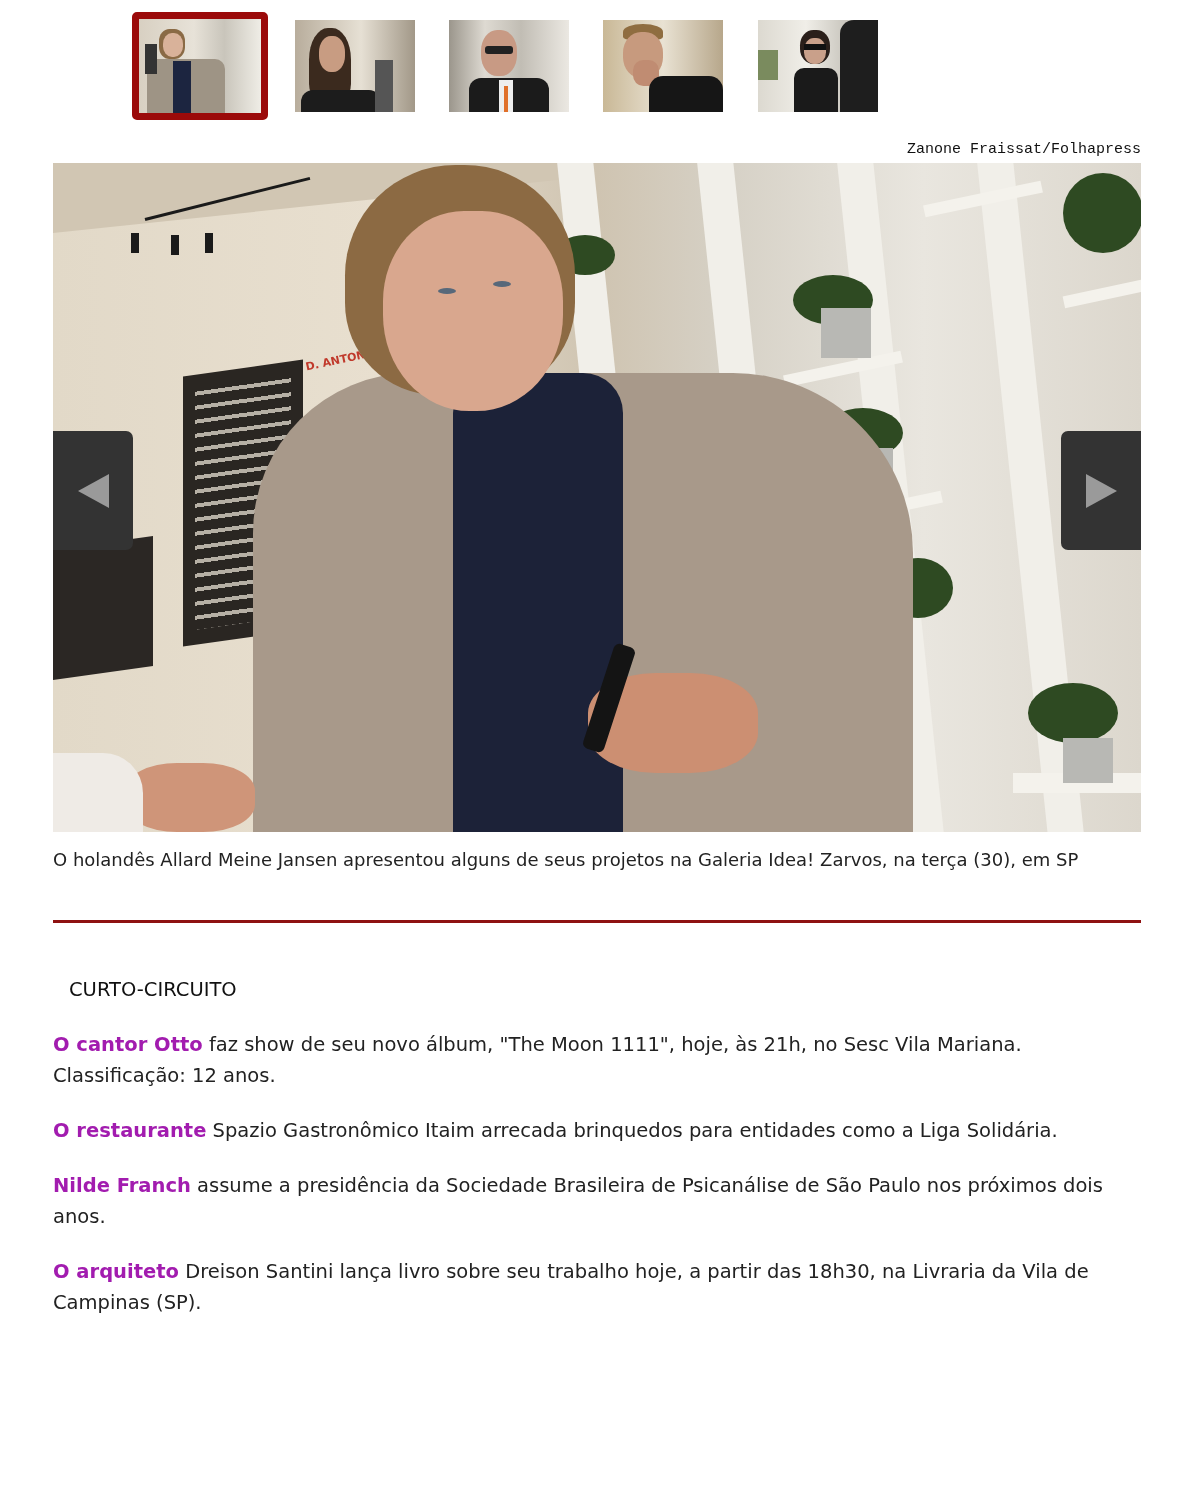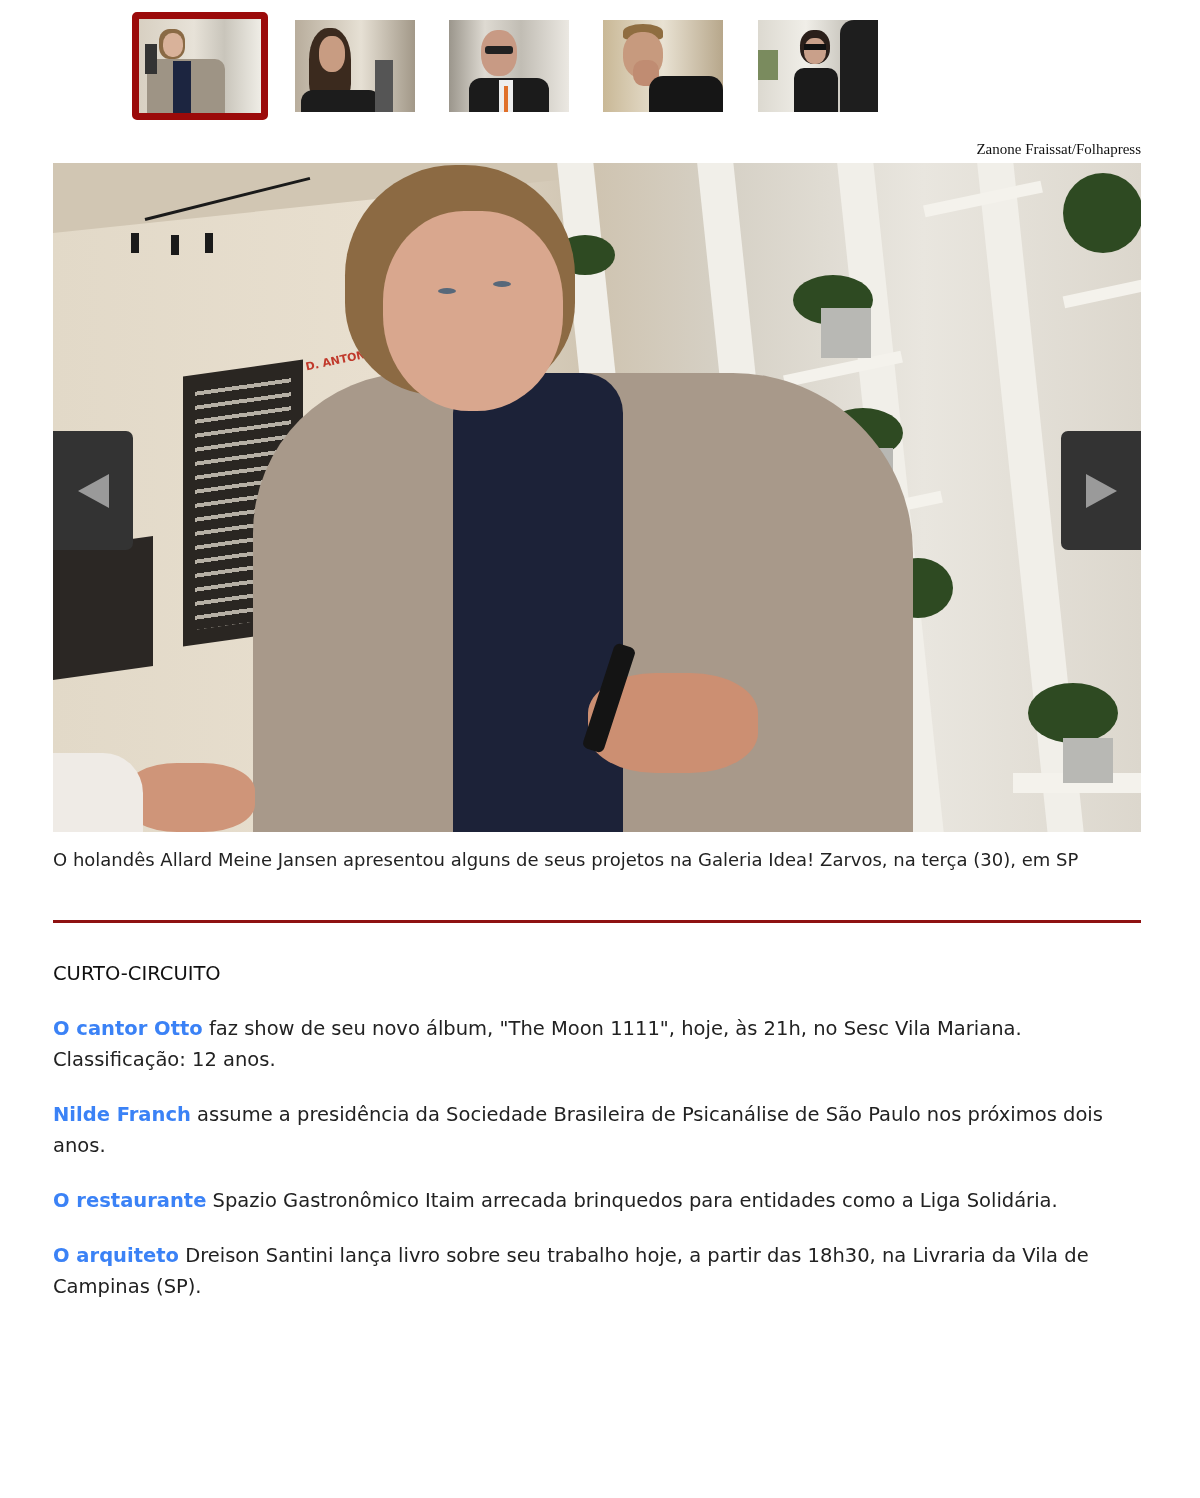--- a/index.html
+++ b/index.html
@@ -3,40 +3,40 @@
 <meta charset="utf-8">
 <style>
   html, body { margin: 0; padding: 0; background: #ffffff; }
   body { width: 1200px; height: 1498px; position: relative; overflow: hidden; font-family: "DejaVu Sans", sans-serif; color: #1a1a1a; }
 
   .thumbs { position: absolute; top: 0; left: 0; width: 1200px; height: 130px; }
   .thumb { position: absolute; top: 20px; width: 120px; height: 92px; overflow: hidden; cursor: pointer; }
   .thumb.selected { top: 12px; left: 132px; width: 122px; height: 94px; border: 7px solid #9b0a0a; border-radius: 5px; }
   .thumb .ph { width: 100%; height: 100%; position: relative; }
 
-  .credit { position: absolute; top: 141px; right: 59px; font-family: Liberation Serif, serif; font-size: 15px; color: #111; }
+  .credit { position: absolute; top: 141px; right: 59px; font-family: Liberation Mono, monospace; font-size: 15px; color: #111; }
 
   .photo { position: absolute; left: 53px; top: 163px; width: 1088px; height: 669px; overflow: hidden; background: #d9cfc0; }
   .nav-btn { position: absolute; top: 268px; width: 80px; height: 119px; background: #333333; border-radius: 7px; display: flex; align-items: center; justify-content: center; cursor: pointer; }
   .nav-btn.prev { left: 0; border-top-left-radius: 0; border-bottom-left-radius: 0; }
   .nav-btn.next { right: 0; border-top-right-radius: 0; border-bottom-right-radius: 0; }
   .tri-left { width: 0; height: 0; border-top: 17px solid transparent; border-bottom: 17px solid transparent; border-right: 31px solid #9a9a9a; }
   .tri-right { width: 0; height: 0; border-top: 17px solid transparent; border-bottom: 17px solid transparent; border-left: 31px solid #9a9a9a; }
 
   .caption { position: absolute; left: 53px; top: 844px; width: 1090px; font-size: 18px; line-height: 31px; color: #222; }
   .rule { position: absolute; left: 53px; top: 920px; width: 1088px; height: 3px; background: #8e1111; }
 
   .article { position: absolute; left: 53px; top: 958px; width: 1090px; font-size: 19.5px; line-height: 31px; color: #222; }
   .article h3 { margin: 0; font-size: 19.5px; font-weight: bold; line-height: 31px; color: #111; }
-  .article h4 { margin: 0; font-size: 19.5px; font-weight: normal; line-height: 31px; color: #111; }
+  .article h4 { margin: 16px; font-size: 19.5px; font-weight: normal; line-height: 31px; color: #111; }
   .article p { margin: 0; }
   .article .lead { margin-bottom: 24px; }
   .article .sec2 { margin-bottom: 24px; }
   .article .note { margin-bottom: 24px; }
-  .article .note b { color: #3b82f6; }
+  .article .note b { color: #a21caf; }
 </style>
 </head>
 <body>
 
 <div class="thumbs">
   <div class="thumb selected">
     <div class="ph" style="background: linear-gradient(90deg, #d8d0c2 0%, #e7e2d8 45%, #c9c5bb 70%, #efede6 100%);">
       <div style="position:absolute;left:20px;top:10px;width:26px;height:30px;background:#8a6a45;border-radius:40%;"></div>
       <div style="position:absolute;left:24px;top:14px;width:20px;height:24px;background:#d9b29a;border-radius:45%;"></div>
       <div style="position:absolute;left:8px;top:40px;width:78px;height:54px;background:#9e9485;border-radius:10px 10px 0 0;"></div>
@@ -139,16 +139,16 @@
 </div>
 
 <div class="caption">O holandês Allard Meine Jansen apresentou alguns de seus projetos na Galeria Idea! Zarvos, na terça (30), em SP</div>
 <div class="rule"></div>
 
 <div class="article">
 
   <h4 class="sec2">CURTO-CIRCUITO</h4>
 
   <p class="note"><b>O cantor Otto</b><span> faz show de seu novo álbum, "The Moon 1111", hoje, às 21h, no Sesc Vila Mariana. Classificação: 12 anos.</span></p>
+  <p class="note"><b>O restaurante</b><span> Spazio Gastronômico Itaim arrecada brinquedos para entidades como a Liga Solidária.</span></p>
   <p class="note"><b>Nilde Franch</b><span> assume a presidência da Sociedade Brasileira de Psicanálise de São Paulo nos próximos dois anos.</span></p>
-  <p class="note"><b>O restaurante</b><span> Spazio Gastronômico Itaim arrecada brinquedos para entidades como a Liga Solidária.</span></p>
   <p class="note"><b>O arquiteto</b><span> Dreison Santini lança livro sobre seu trabalho hoje, a partir das 18h30, na Livraria da Vila de Campinas (SP).</span></p>
 </div>
 
 </body></html>

